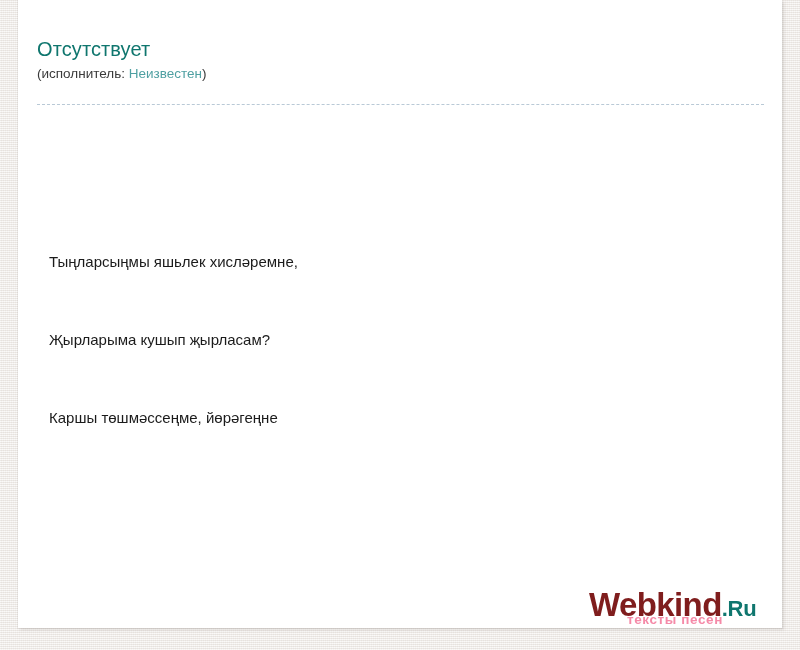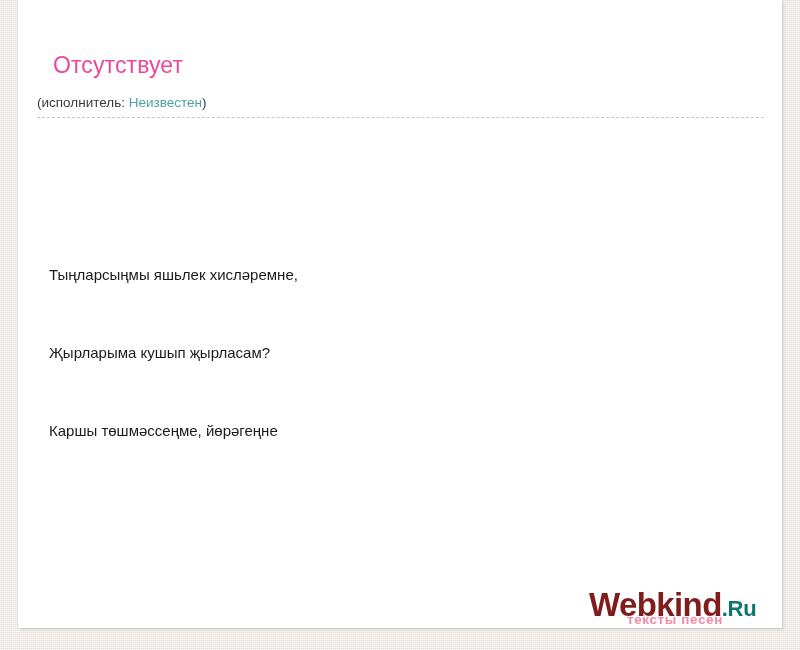--- a/index.html
+++ b/index.html
@@ -29,34 +29,34 @@
   }
 
   .content {
     position: absolute;
     left: 19px;
     top: 36px;
     right: 17px;
   }
 
   .song-title {
-    font-size: 23px;
+    font-size: 20px;
     line-height: 26px;
-    color: #ec4899;
+    color: #0f766e;
     font-weight: normal;
-    margin: 16px;
+    margin: 0;
     letter-spacing: 0.1px;
   }
 
   .artist-line {
     font-size: 13.5px;
     line-height: 18px;
     color: #3a3a3a;
     margin-top: 3px;
-    padding-bottom: 5px;
+    padding-bottom: 21px;
     border-bottom: 1px dashed #b9c9d6;
     width: 727px;
     box-sizing: border-box;
   }
 
   .artist-link {
     color: #4fa0a2;
     text-decoration: none;
   }
 

